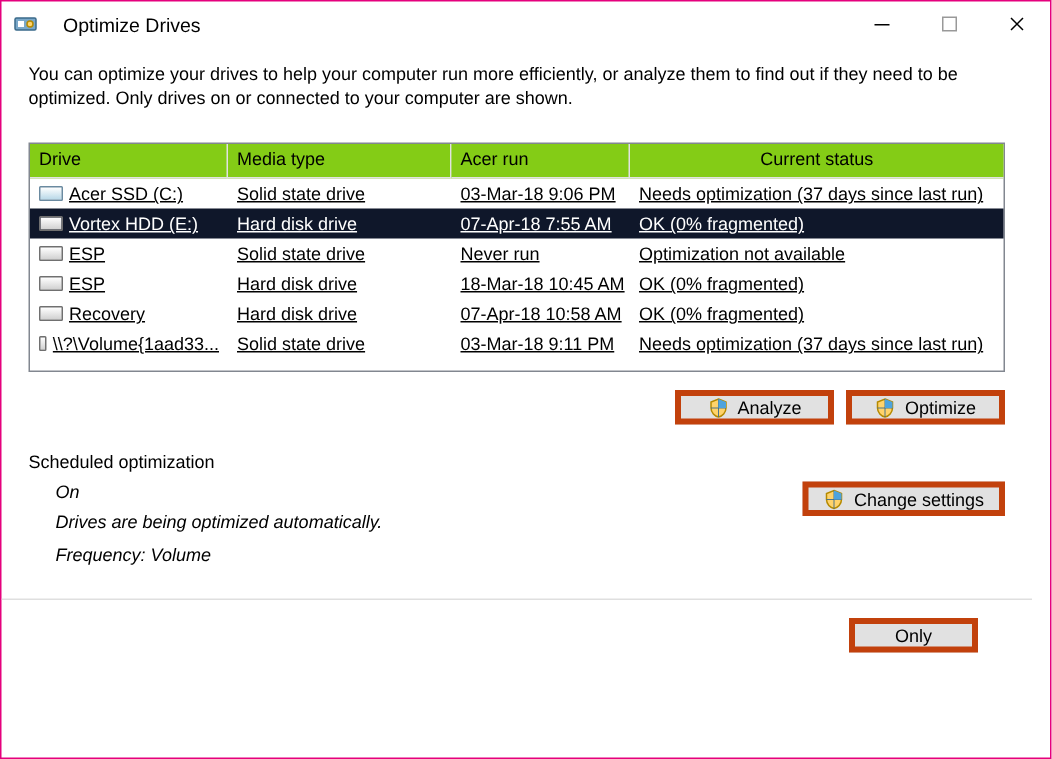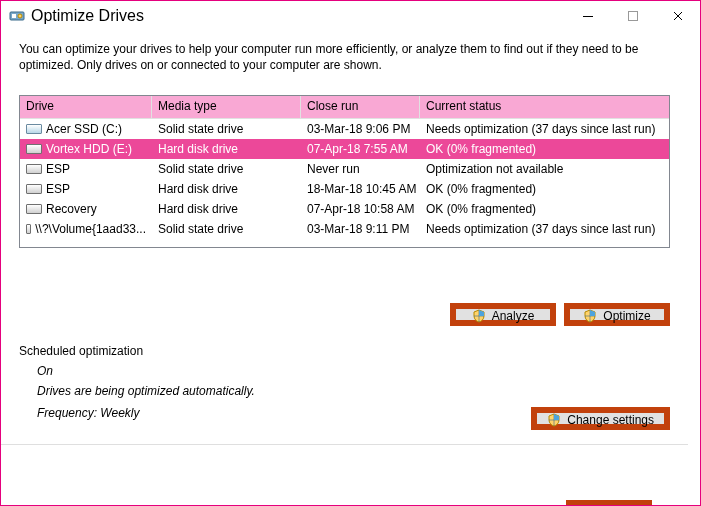--- a/index.html
+++ b/index.html
@@ -1,40 +1,40 @@
 <!DOCTYPE html>
 <html><head>
 <meta charset="utf-8">
 <style>
   * { box-sizing: border-box; margin: 0; padding: 0; }
   body { font-family: "Segoe UI", Tahoma, sans-serif; font-size: 12px; color: #000; background: #fff; width: 701px; height: 506px; border: 1px solid #e5007d; overflow: hidden; }
   .titlebar { height: 30px; display: flex; align-items: center; padding-left: 8px; }
   .titlebar-icon { width: 16px; height: 16px; margin-right: 6px; }
-  .titlebar-text { font-size: 16px; flex: 1; }
+  .titlebar-text { font-size: 13px; flex: 1; margin-left: 11px; }
   .wc { width: 45px; height: 30px; display: flex; align-items: center; justify-content: center; cursor: default; }
   .min-line { width: 10px; height: 1px; background: #000; }
   .max-box { width: 10px; height: 10px; border: 1px solid #999; }
   .x-mark svg { width: 10px; height: 10px; }
   .content { padding: 10px 30px 14px 18px; }
   .intro { margin-bottom: 22px; line-height: 1.35; }
   .section-label { margin-bottom: 6px; }
   .table-wrap { border: 1px solid #828790; margin-bottom: 12px; }
   .thead { display: grid; grid-template-columns: 132px 149px 119px 1fr; height: 23px; }
-  .th { border-right: 1px solid #e1e1e1; border-bottom: 1px solid #e1e1e1; padding: 3px 6px; font-weight: normal; background: #f9a8d4; }
-  .th:last-child { border-right: none; }
+  .th { border-right: 1px solid #e1e1e1; border-bottom: 1px solid #e1e1e1; padding: 3px 6px; font-weight: normal; background: #84cc16; }
+  .th:last-child { border-right: none; text-align: center; }
   .row { display: grid; grid-template-columns: 132px 149px 119px 1fr; height: 20px; align-items: center; padding: 0; }
-  .row.sel { background: #ec4899; color: #fff; }
-  .cell { padding: 0 6px; white-space: nowrap; overflow: hidden; text-overflow: clip; }
+  .row.sel { background: #0f172a; color: #fff; }
+  .cell { padding: 0 6px; white-space: nowrap; overflow: hidden; text-overflow: clip; text-decoration: underline; }
   .cell.name { display: flex; align-items: center; gap: 4px; }
   .drive-icon { width: 16px; height: 10px; display: inline-block; position: relative; }
   .drive-ssd { background: linear-gradient(#fff, #b8d8e8); border: 1px solid #6a8aa0; border-radius: 1px; }
   .drive-hdd { background: linear-gradient(#fff, #d0d0d0); border: 1px solid #707070; border-radius: 1px; }
   .tbody-pad { height: 8px; }
   .btnrow { display: flex; gap: 8px; justify-content: flex-end; margin-bottom: 18px; }
-  .btn { height: 23px; min-width: 106px; border: 6px solid #c2410c; background: #e1e1e1; padding: 0 10px; display: inline-flex; justify-content: center; gap: 6px; cursor: default; font-family: inherit; font-size: 12px; margin-top: 43px; }
+  .btn { height: 23px; min-width: 106px; border: 4px solid #c2410c; background: #e1e1e1; padding: 0 10px; display: inline-flex; align-items: center; justify-content: center; gap: 6px; cursor: default; font-family: inherit; font-size: 12px; }
   .shield { width: 14px; height: 14px; }
   .sched-block { display: flex; gap: 20px; }
   .sched-left { flex: 1; padding-left: 18px; font-style: italic; }
   .sched-on { font-weight: normal; margin-bottom: 6px; }
   .sched-line { margin-bottom: 8px; }
   .bottom-sep { height: 1px; background: #dfdfdf; margin: 14px -18px 0 -18px; }
   .footer { display: flex; justify-content: flex-end; padding: 12px 18px 0 18px; }
   .btn-close { min-width: 86px; }
 </style>
 </head>
@@ -62,21 +62,21 @@
   </div>
 </div>
 
 <div class="content">
   <p class="intro">You can optimize your drives to help your computer run more efficiently, or analyze them to find out if they need to be optimized. Only drives on or connected to your computer are shown.</p>
 
   <div class="table-wrap">
     <div class="thead">
       <div class="th">Drive</div>
       <div class="th">Media type</div>
-      <div class="th">Close run</div>
+      <div class="th">Acer run</div>
       <div class="th">Current status</div>
     </div>
     <div id="tbody">
         <div class="row">
           <div class="cell name">
             <span class="drive-icon drive-ssd"></span>
             <span>Acer SSD (C:)</span>
           </div>
           <div class="cell">Solid state drive</div>
           <div class="cell">03-Mar-18 9:06 PM</div>
@@ -154,36 +154,36 @@
       </span>
       <span>Optimize</span>
     </button>
   </div>
 
   <div class="section-label">Scheduled optimization</div>
   <div class="sched-block">
     <div class="sched-left">
       <div class="sched-on">On</div>
       <div class="sched-line">Drives are being optimized automatically.</div>
-      <div class="sched-line">Frequency: Weekly</div>
+      <div class="sched-line">Frequency: Volume</div>
     </div>
     <div>
       <button class="btn" style="min-width:128px">
         <span class="shield">
           <svg viewBox="0 0 14 14">
               <path d="M7 1 L12 3 V7 C12 10 9.5 12.5 7 13 C4.5 12.5 2 10 2 7 V3 Z" fill="#ffd36b" stroke="#b58a00"></path>
               <path d="M7 1 V13" stroke="#3a6a8a" stroke-width="0.6"></path>
               <path d="M2 7 H12" stroke="#3a6a8a" stroke-width="0.6"></path>
               <path d="M7 1 L12 3 V7 H7 Z" fill="#4da3dd"></path>
             </svg>
         </span>
         <span>Change settings</span>
       </button>
     </div>
   </div>
 
   <div class="bottom-sep"></div>
   <div class="footer">
     <button class="btn btn-close">
-      <span>Vortex</span>
+      <span>Only</span>
     </button>
   </div>
 </div>
 
 </body></html>

